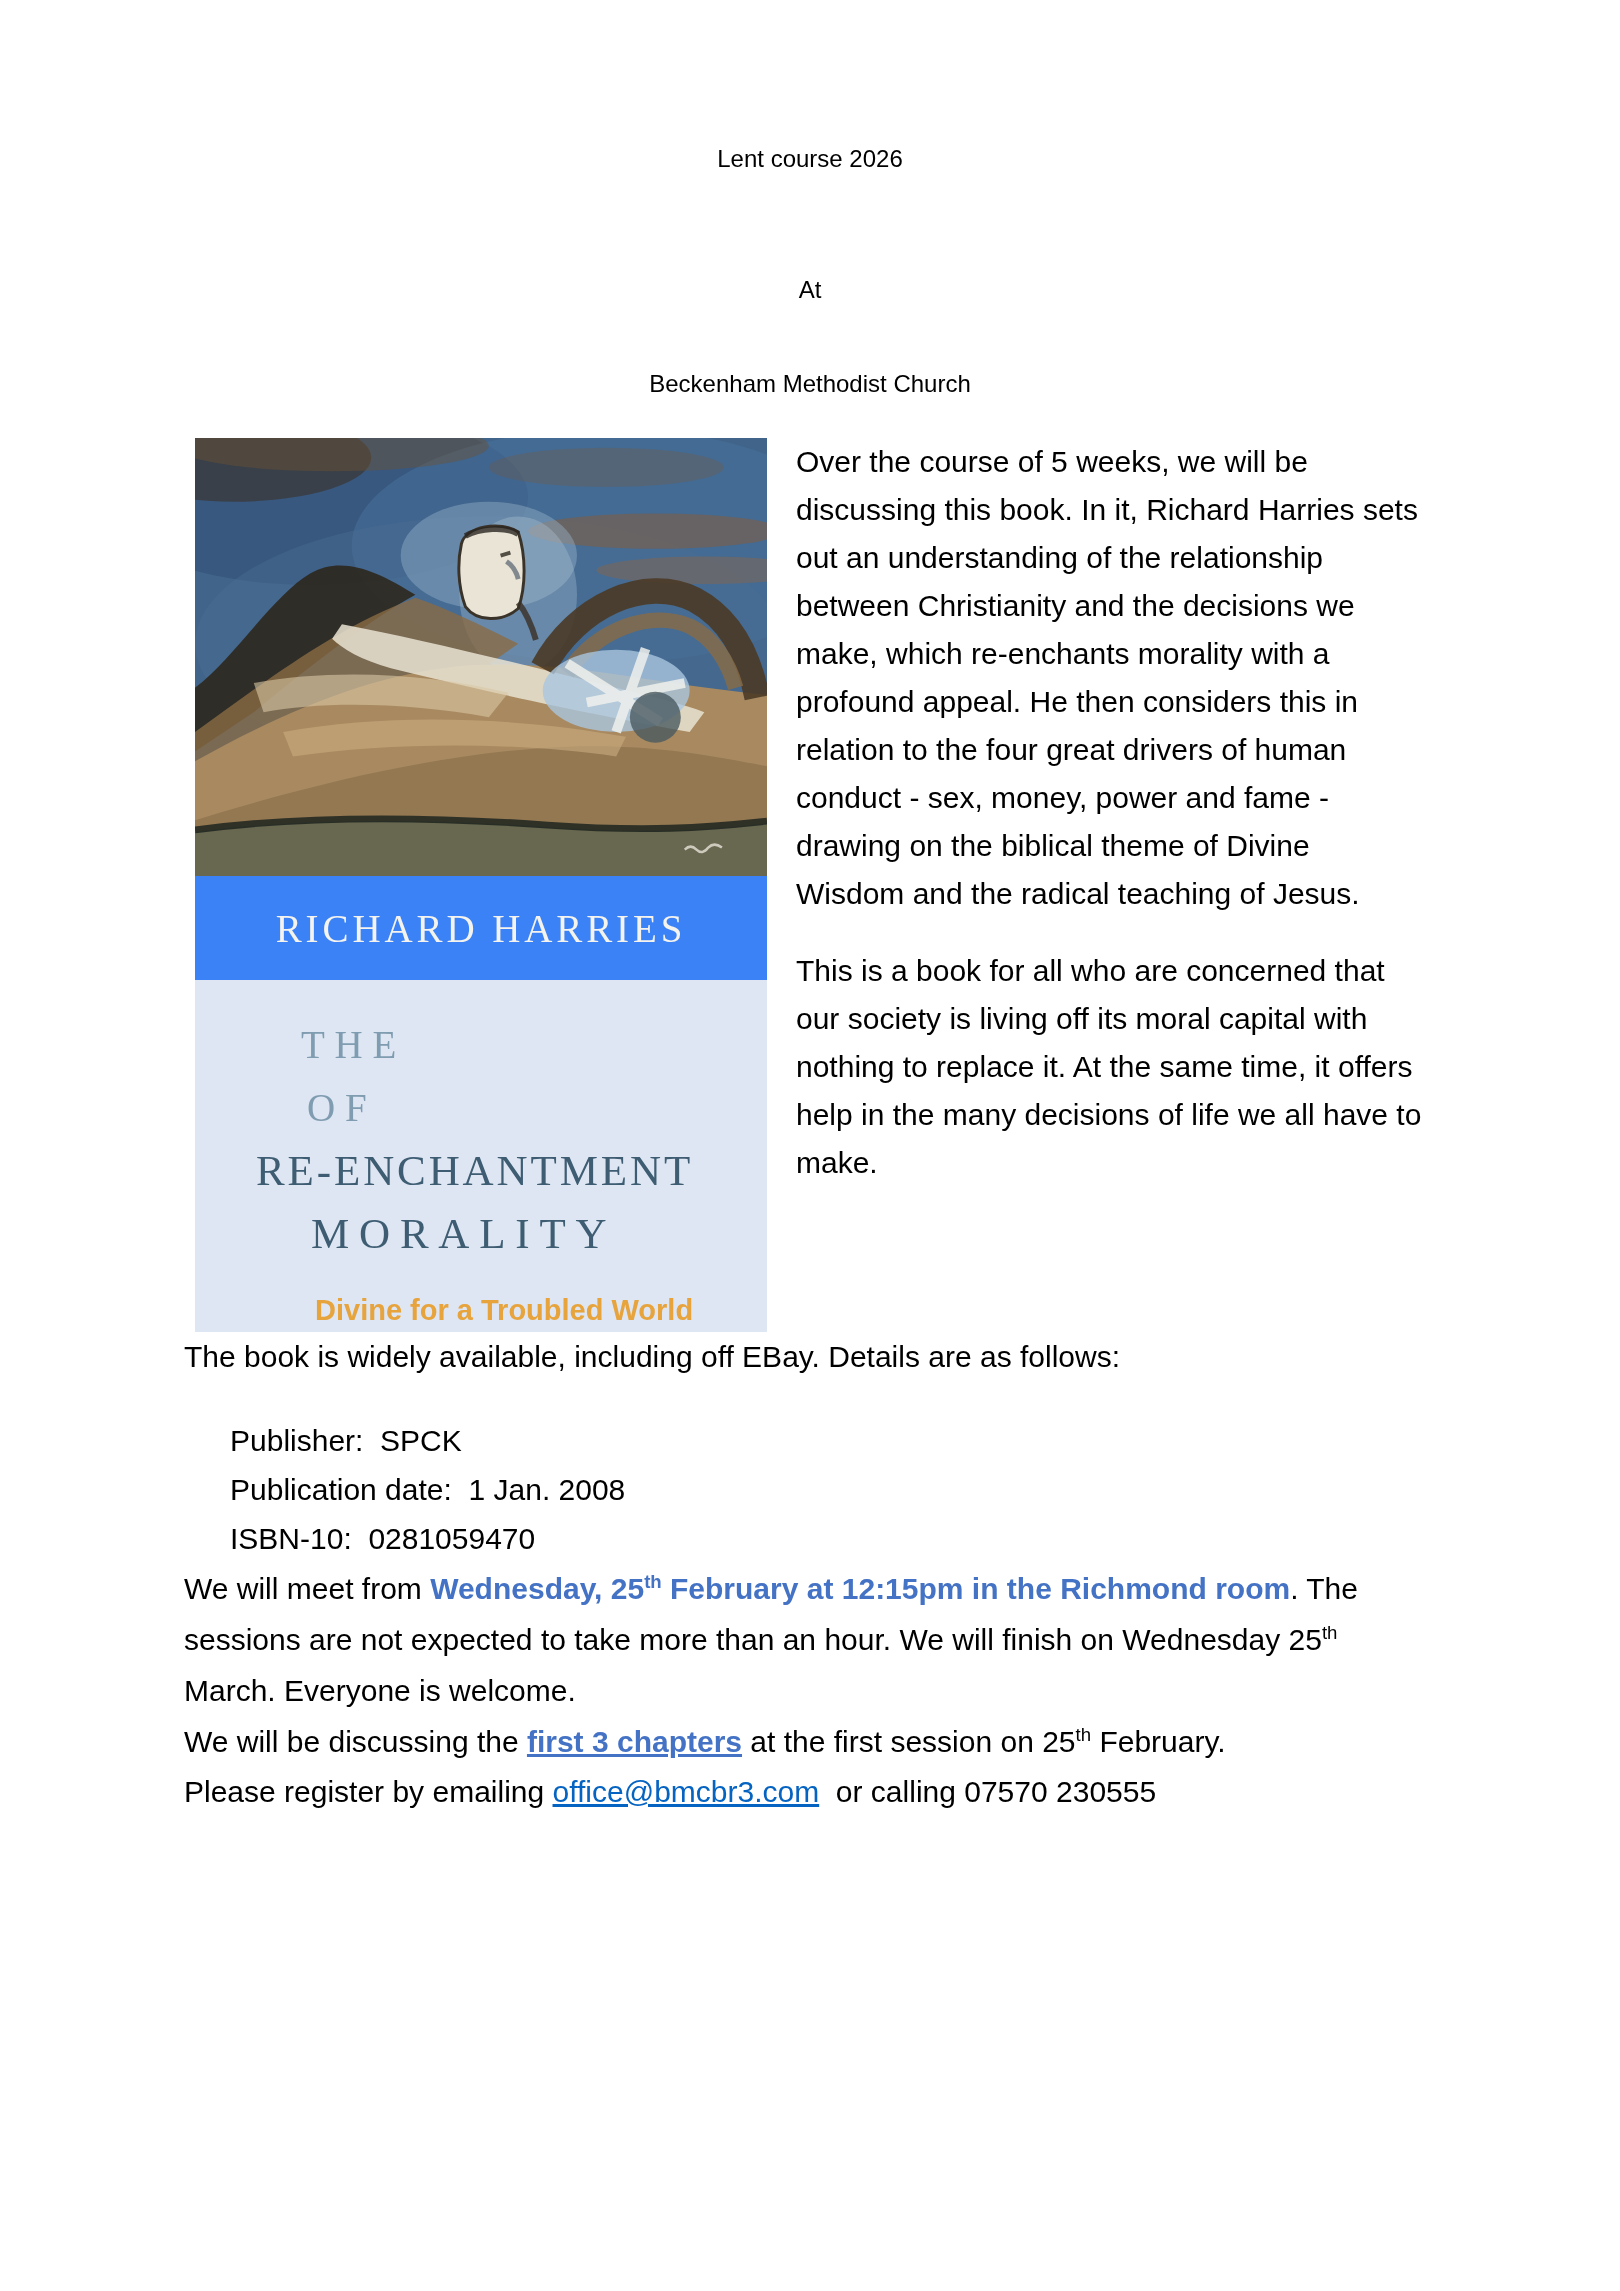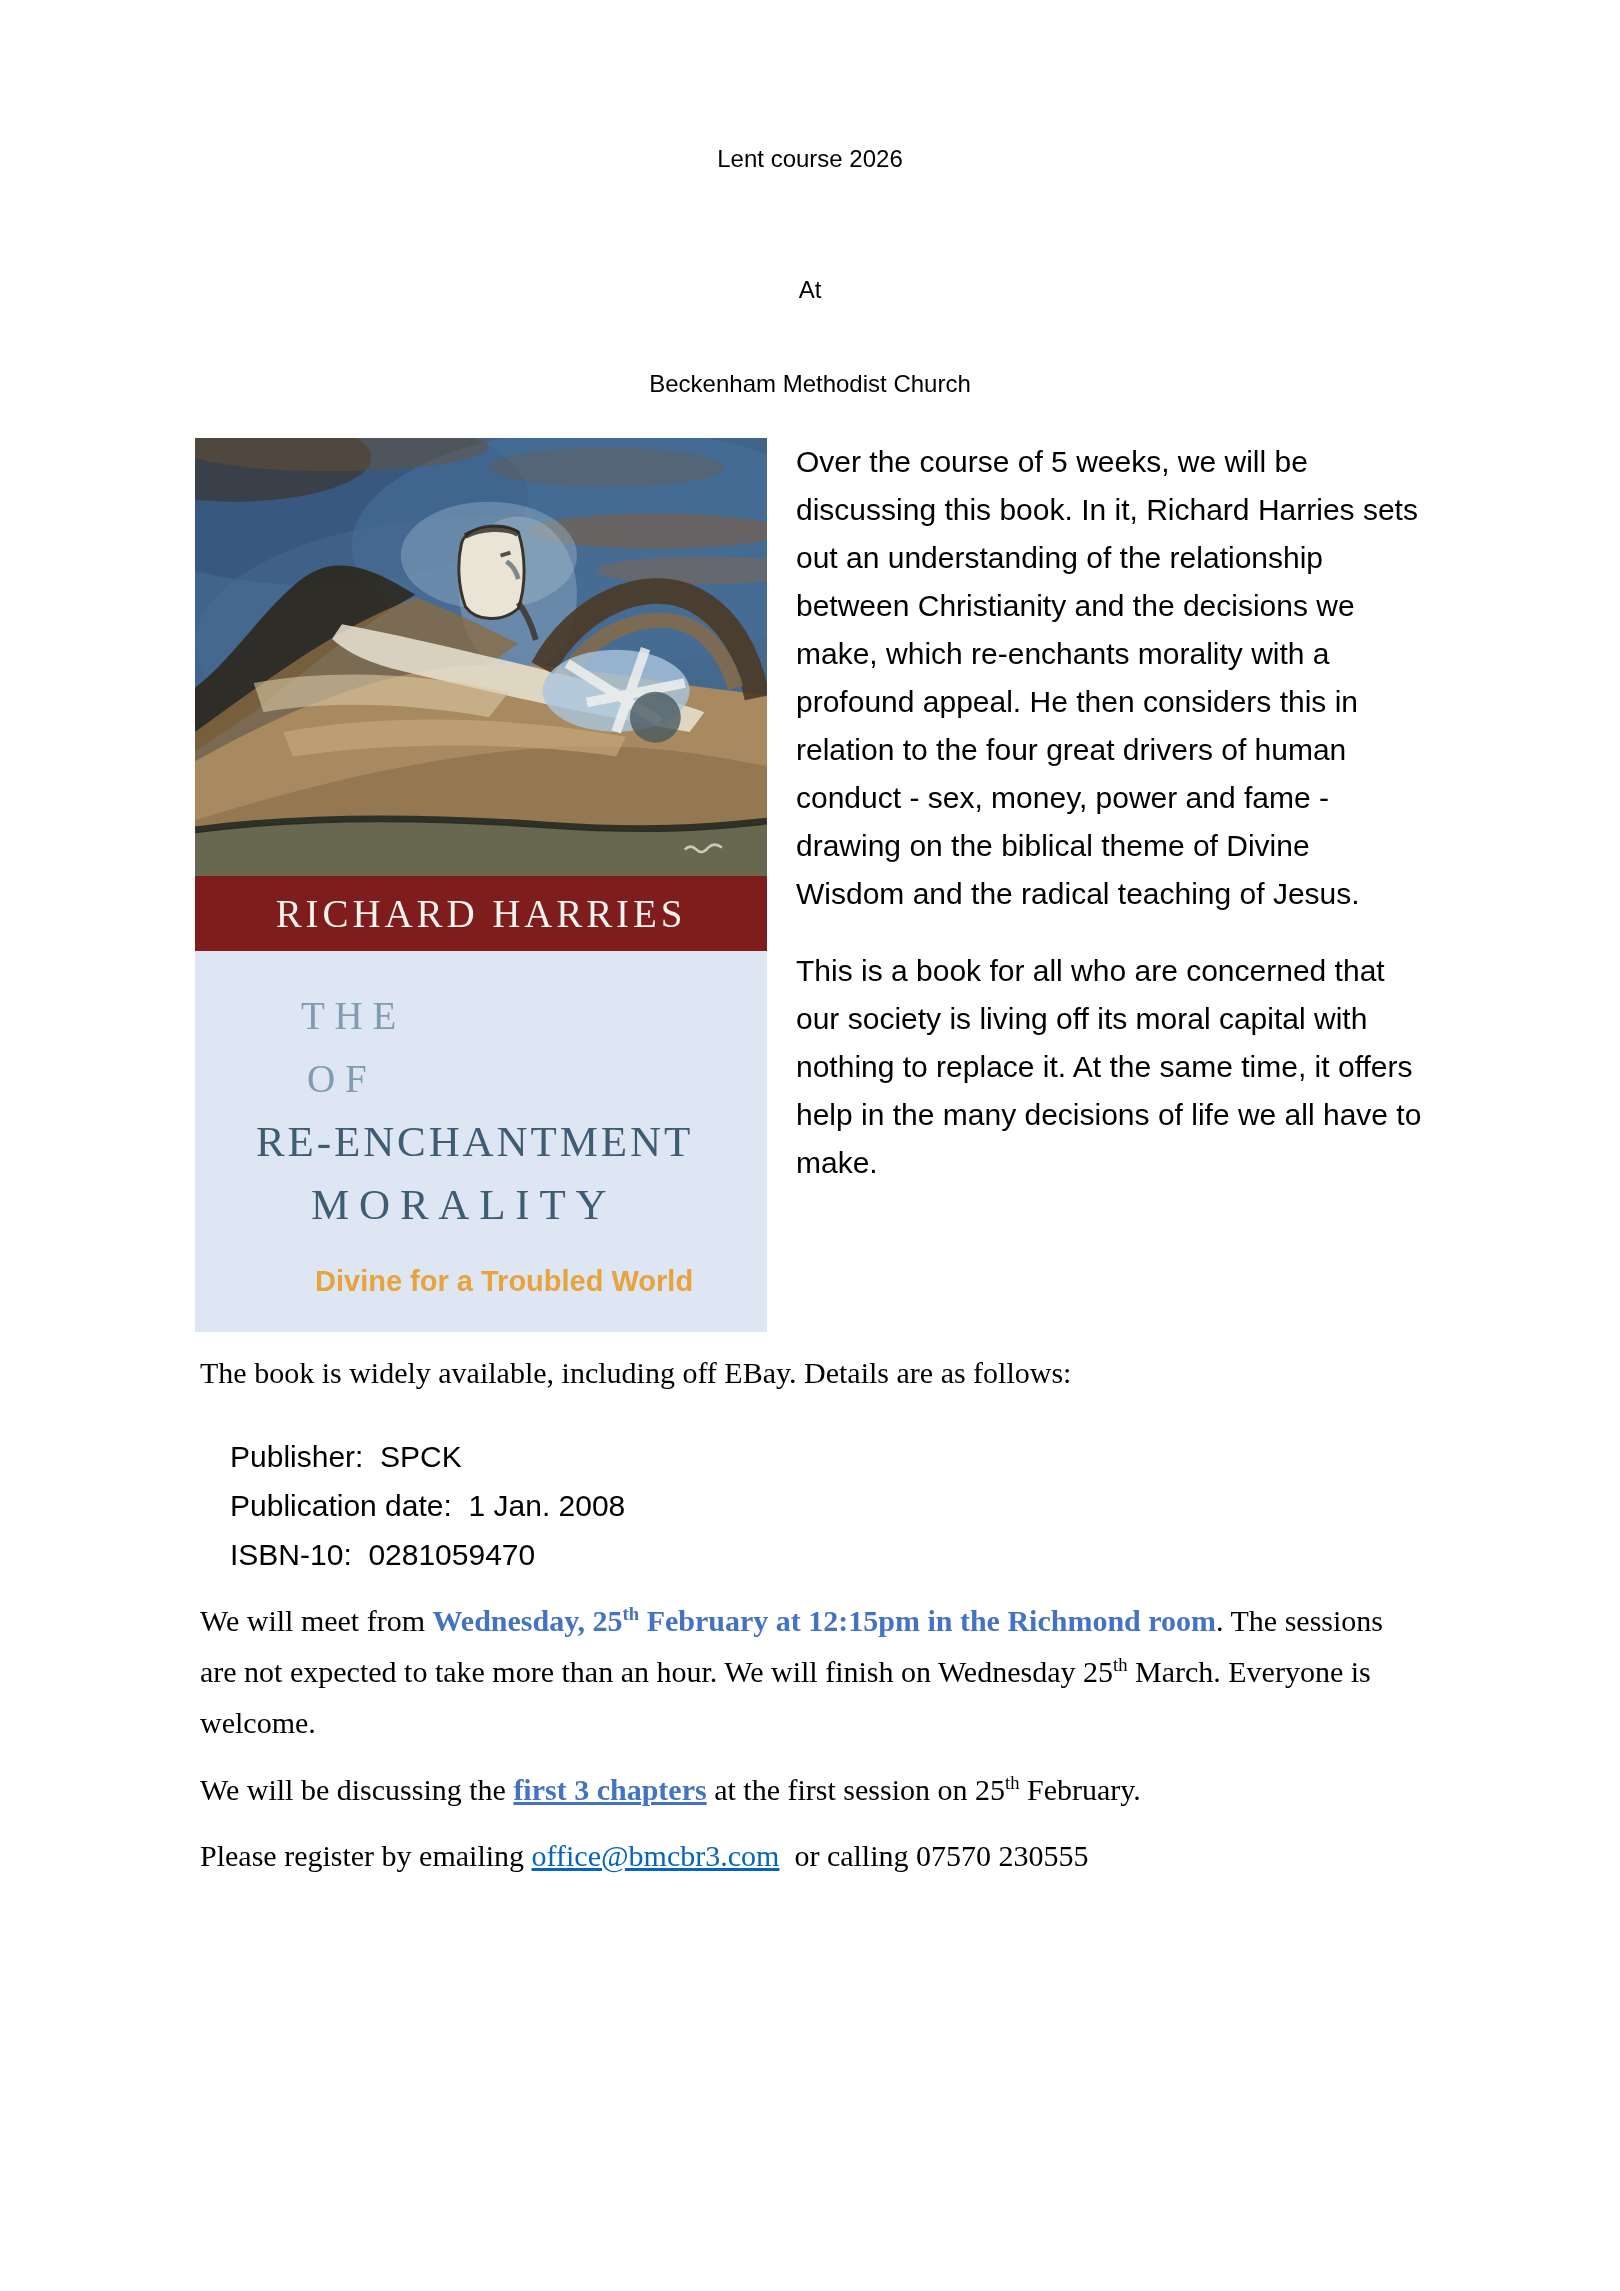--- a/index.html
+++ b/index.html
@@ -17,21 +17,21 @@
   .title-line { font-size:24px; font-weight:normal; line-height:39px; }
   .title-2 { margin-top:92px; }
   .title-3 { margin-top:55px; }
 
   
   .main-row { display:flex; margin:35px 194px 0 195px; gap:29px; }
 
   .cover { width:572px; height:894px; flex:0 0 auto; display:flex; flex-direction:column; }
   .cover-painting { width:572px; height:438px; display:block; }
   .cover-band {
-    height:75px; background:#7f1d1d; color:#f5f3ee;
+    height:104px; background:#3b82f6; color:#f5f3ee;
     display:flex; align-items:center; justify-content:center;
     font-family:"Liberation Serif","DejaVu Serif",serif;
     font-size:39px; letter-spacing:3.9px; white-space:nowrap;text-align:right;
   }
   .cover-panel {
     flex:1; background:#dde6f2;
     font-family:"Liberation Serif","DejaVu Serif",serif;
     padding:33px 0 0 61px; box-sizing:border-box;
   }
   .cover-title-line { line-height:63px; white-space:nowrap; }
@@ -45,21 +45,21 @@
     font-family:"Liberation Sans","DejaVu Sans",sans-serif;
     font-weight:bold; font-size:29px; color:#e7a33c; white-space:nowrap;
   }
 
   .description { flex:1; font-size:30px; line-height:48px; }
   .description p { margin:0; }
   .description .para2 { margin-top:29px; }
 
   
   .body-col { margin:0 186px 0 184px; font-size:30px; line-height:49px; }
-  .body-col p { margin:16px;font-family:Liberation Serif, serif; }
+  .body-col p { margin:0; }
   .availability-intro { margin-top:90px; }
   .details { margin:35px 0 0 46px; }
   .detail-line { white-space:pre-wrap; line-height:49px; }
   .meeting-para { margin-top:39px; line-height:51px; }
   .chapters-para { margin-top:35px; line-height:51px; }
   .register-para { margin-top:88px; white-space:pre-wrap; }
 
   .hl { color:#4472c4; font-weight:bold; }
   .chapters-link { color:#4472c4; font-weight:bold; text-decoration:underline; cursor:pointer; }
   .email-link { color:#0563c1; text-decoration:underline; cursor:pointer; }

